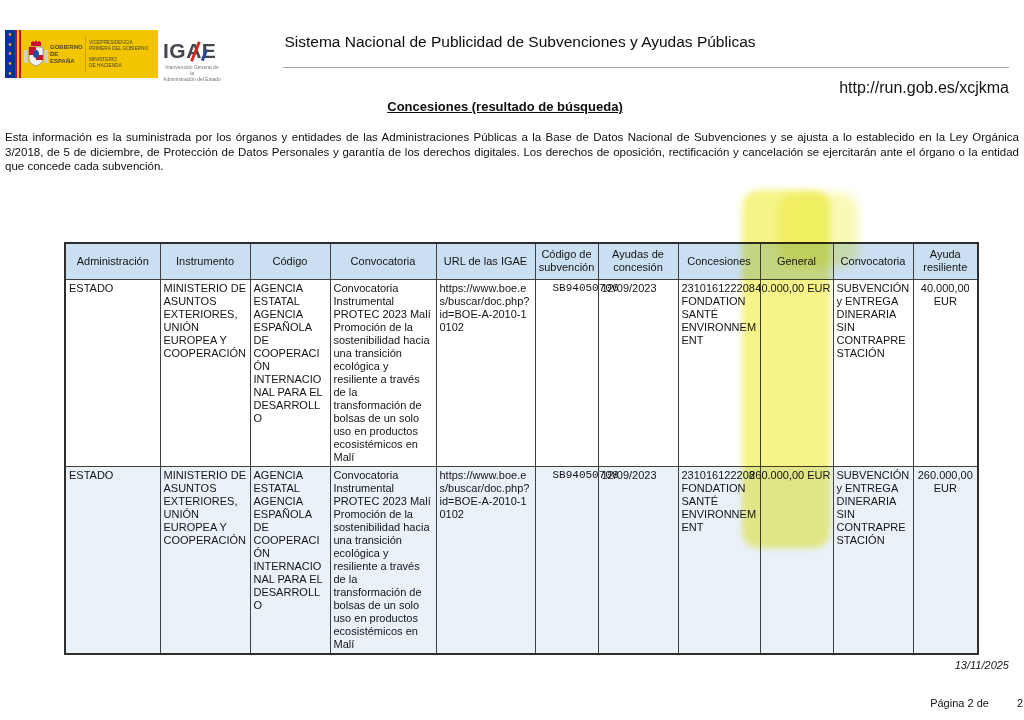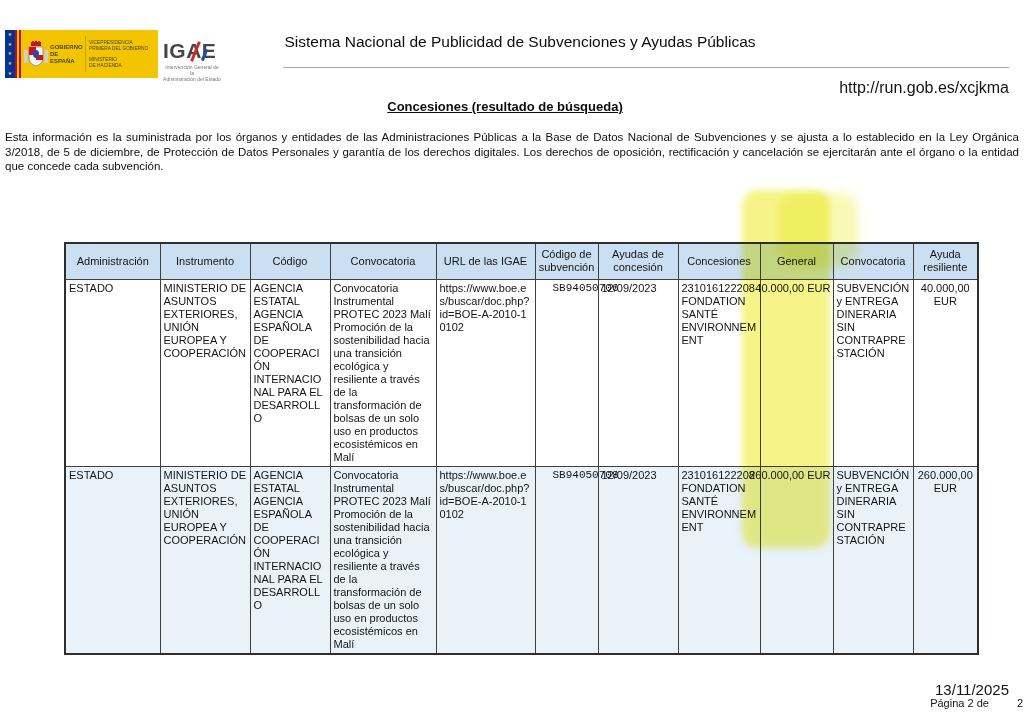--- a/index.html
+++ b/index.html
@@ -53,21 +53,21 @@
   td.c-ayuda { text-align:center; }
   
   .w-admin{width:95px} .w-dep{width:90px} .w-org{width:80px} .w-conv{width:106px}
   .w-url{width:99px} .w-cod{width:63px} .w-fecha{width:80px} .w-ben{width:82px}
   .w-imp{width:73px} .w-inst{width:80px} .w-ayuda{width:65px}
   
   .hl { position:absolute; pointer-events:none; mix-blend-mode:multiply; filter:blur(3px); }
   .hl-main { left:742px; top:190px; width:88px; height:358px; background:#f0ee3e; opacity:0.62; border-radius:16px; }
   .hl-top { left:778px; top:193px; width:80px; height:74px; background:#f0ee3e; opacity:0.38; border-radius:18px; filter:blur(5px); }
   
-  .footer-date { position:absolute; right:15px; top:681px; font-size:15px; color:#141414; }
+  .footer-date { position:absolute; right:15px; top:659px; font-size:11px; color:#141414;font-style:italic; }
   .footer-page { position:absolute; right:1px; top:697px; font-size:11px; color:#141414; }
   .footer-page .page-total { display:inline-block; margin-left:28px; }
 </style>
 </head>
 <body>
 
 <div class="logo-block">
   <div class="flag">
     <div class="flag-blue">
         <span>★</span>

